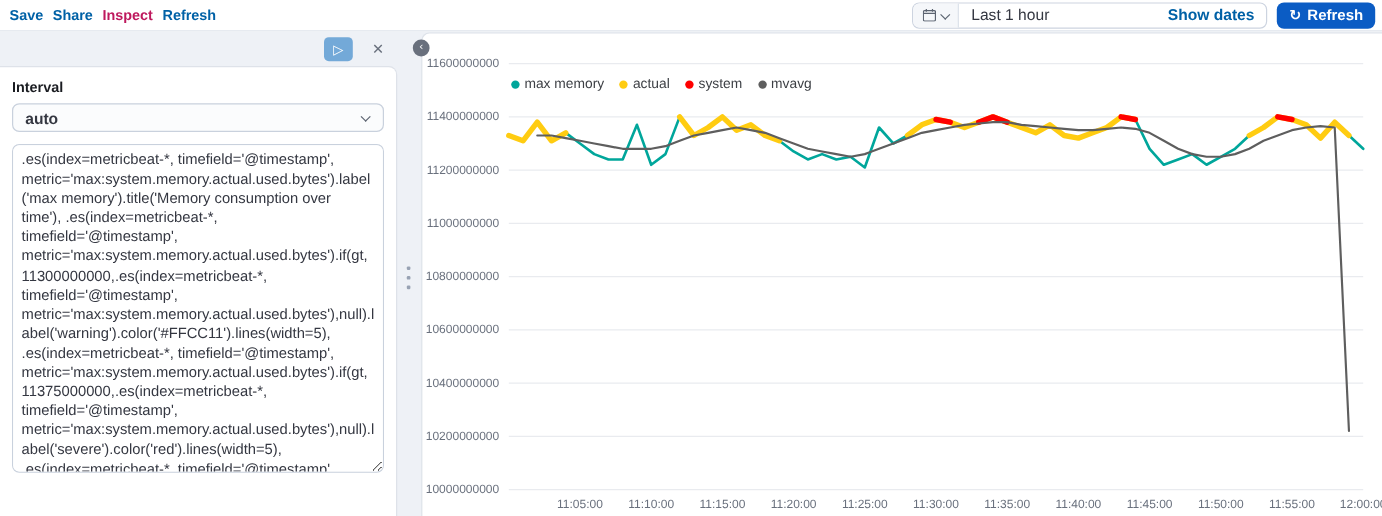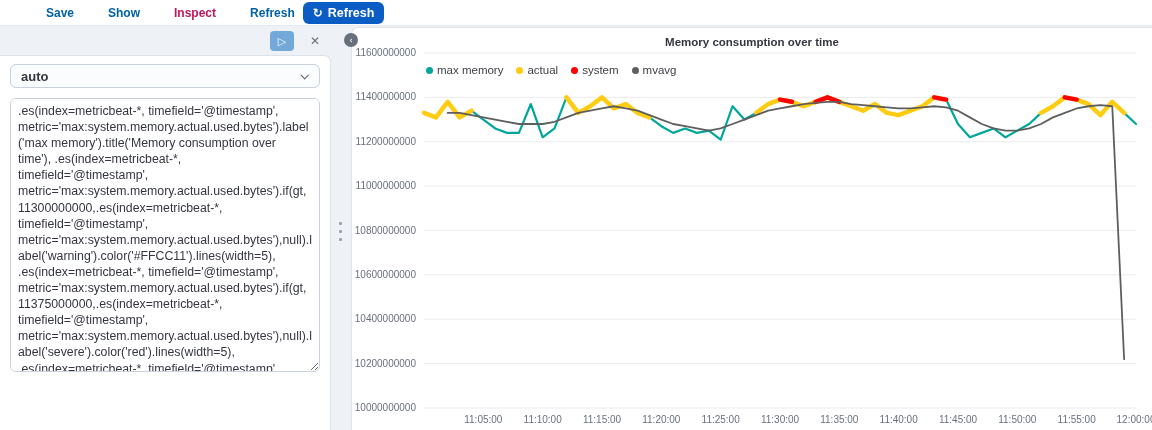--- a/index.html
+++ b/index.html
@@ -1,21 +1,21 @@
 <!DOCTYPE html>
 <html><head>
 <meta charset="utf-8">
 <style>
   * { box-sizing: border-box; margin: 0; padding: 0; }
   html,body { width:1152px; height:430px; overflow:hidden;
     font-family:"Liberation Sans","DejaVu Sans",sans-serif; background:#eef1f6; }
   
   .topbar { height:26px; background:#fff; display:flex; align-items:center;
     padding:0 6px 0 8px; border-bottom:1px solid #e6eaf0; }
-  .nav-links { display:flex; align-items:center; gap:34px;margin-left:38px; }
+  .nav-links { display:flex; align-items:center; gap:8px; }
   .nav-link { font-size:12px; font-weight:600; color:#0061a6; cursor:pointer; }
   .nav-link.disabled { color:#be185d; }
   .tp-group { margin-left:auto; display:flex; align-items:center; height:22px;
     border:1px solid #cdd4e0; border-radius:6px; background:#fff; width:296px; }
   .tp-cal-btn { display:flex; align-items:center; gap:4px; padding:0 8px; height:100%;
     border-right:1px solid #cdd4e0; background:#f5f7fa; border-radius:5px 0 0 5px; cursor:pointer;
     color:#343741; }
   .chev { width:6px; height:6px; border-right:1.4px solid #5b6370; border-bottom:1.4px solid #5b6370;
     transform:rotate(45deg) translateY(-1px); display:inline-block; }
   .tp-value { font-size:13px; color:#343741; padding:0 10px; flex:1; }
@@ -63,61 +63,74 @@
     cursor:pointer; }
   .legend-dot { width:7px; height:7px; border-radius:50%; display:inline-block; }
   svg.chart { position:absolute; inset:0; }
 </style>
 </head>
 <body>
 
 <div class="topbar">
   <div class="nav-links">
     <span class="nav-link">Save</span>
-    <span class="nav-link">Show</span>
+    <span class="nav-link">Share</span>
     <span class="nav-link disabled">Inspect</span>
     <span class="nav-link">Refresh</span>
+  </div>
+  <div class="tp-group">
+    <span class="tp-cal-btn">
+      <svg width="11" height="11" viewBox="0 0 12 12">
+        <rect x="0.5" y="2" width="11" height="9.5" rx="1.2" fill="none" stroke="#5b6370" stroke-width="1.1"></rect>
+        <line x1="3.2" y1="0.5" x2="3.2" y2="3" stroke="#5b6370" stroke-width="1.1"></line>
+        <line x1="8.8" y1="0.5" x2="8.8" y2="3" stroke="#5b6370" stroke-width="1.1"></line>
+        <line x1="0.5" y1="4.6" x2="11.5" y2="4.6" stroke="#5b6370" stroke-width="1.1"></line>
+      </svg>
+      <span class="chev"></span>
+    </span>
+    <span class="tp-value">Last 1 hour</span>
+    <span class="tp-showdates">Show dates</span>
   </div>
   <button class="refresh-btn">
     <span class="refresh-icon">↻</span>
     <span>Refresh</span>
   </button>
 </div>
 
 <div class="content">
 
   <div class="left-col">
     <div class="editor-toolbar">
       <button class="play-btn">
         <span>▷</span>
       </button>
       <button class="close-btn">
         <span>✕</span>
       </button>
     </div>
     <div class="form-card">
+      <div class="field-label">Interval</div>
       <div class="select-box">
         <span>auto</span>
         <span class="chev"></span>
       </div>
       <textarea class="expr" spellcheck="false" style="">.es(index=metricbeat-*, timefield='@timestamp', metric='max:system.memory.actual.used.bytes').label('max memory').title('Memory consumption over time'), .es(index=metricbeat-*, timefield='@timestamp', metric='max:system.memory.actual.used.bytes').if(gt,11300000000,.es(index=metricbeat-*, timefield='@timestamp', metric='max:system.memory.actual.used.bytes'),null).label('warning').color('#FFCC11').lines(width=5), .es(index=metricbeat-*, timefield='@timestamp', metric='max:system.memory.actual.used.bytes').if(gt,11375000000,.es(index=metricbeat-*, timefield='@timestamp', metric='max:system.memory.actual.used.bytes'),null).label('severe').color('red').lines(width=5), .es(index=metricbeat-*, timefield='@timestamp', metric='max:system.memory.actual.used.bytes').mvavg(10).label('mvavg').lines(width=2).color(#5E5E5E).legend(columns=4, position=nw)</textarea>
     </div>
   </div>
 
   <div class="gutter">
     <div class="drag-dots">
         <i></i>
         <i></i>
         <i></i>
       </div>
   </div>
 
   <div class="chart-card">
     <button class="collapse-btn">‹</button>
-    <div class="chart-title">Memory consumption over time</div>
     <div class="chart-legend">
         <span class="legend-item">
           <span class="legend-dot" style="background: rgb(0, 166, 155);"></span>
           <span>max memory</span>
         </span>
         <span class="legend-item">
           <span class="legend-dot" style="background: rgb(255, 204, 17);"></span>
           <span>actual</span>
         </span>
         <span class="legend-item">

